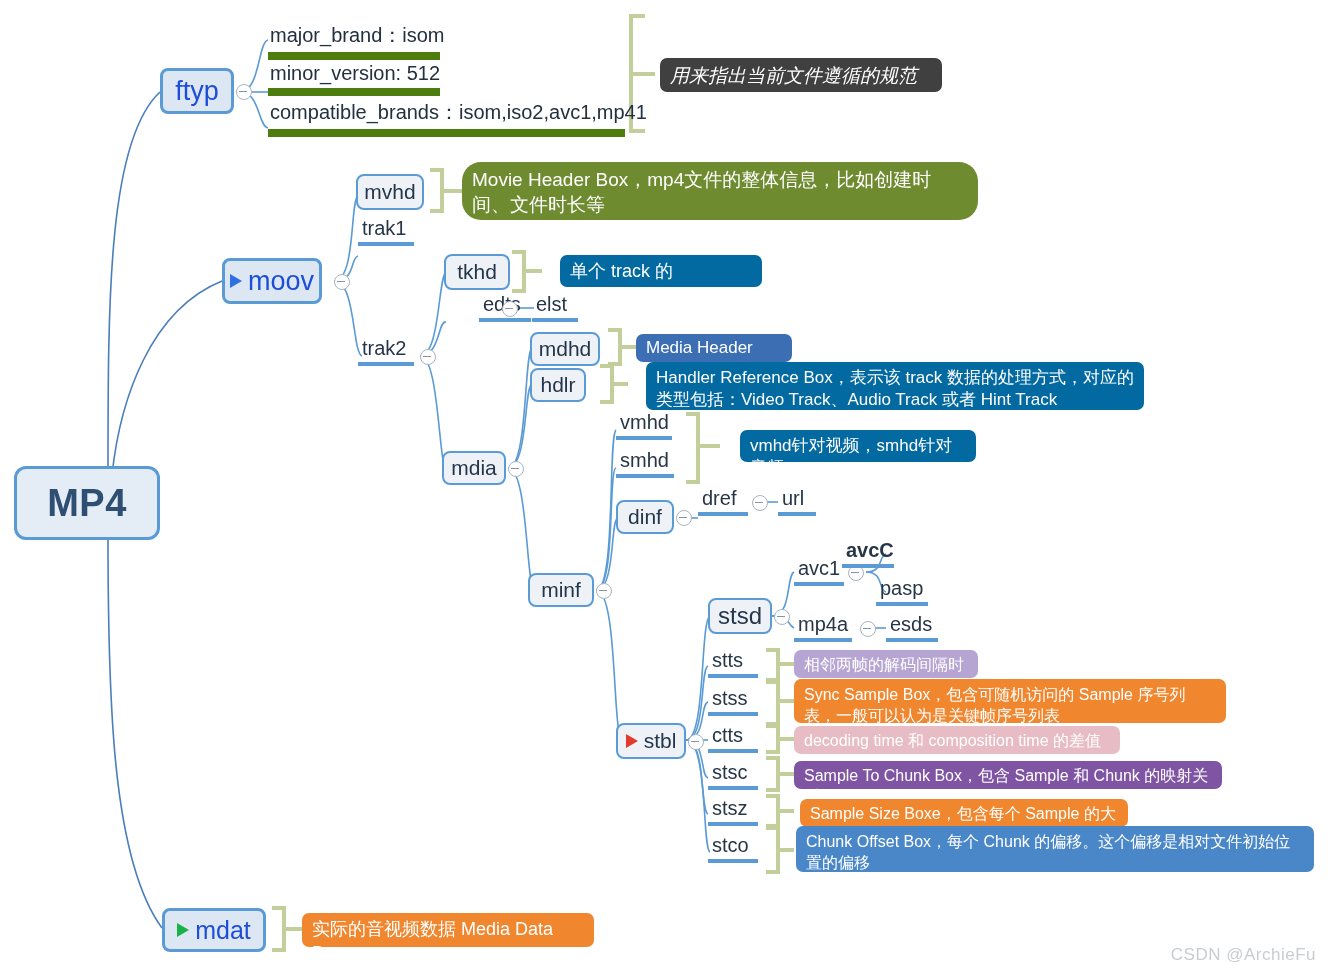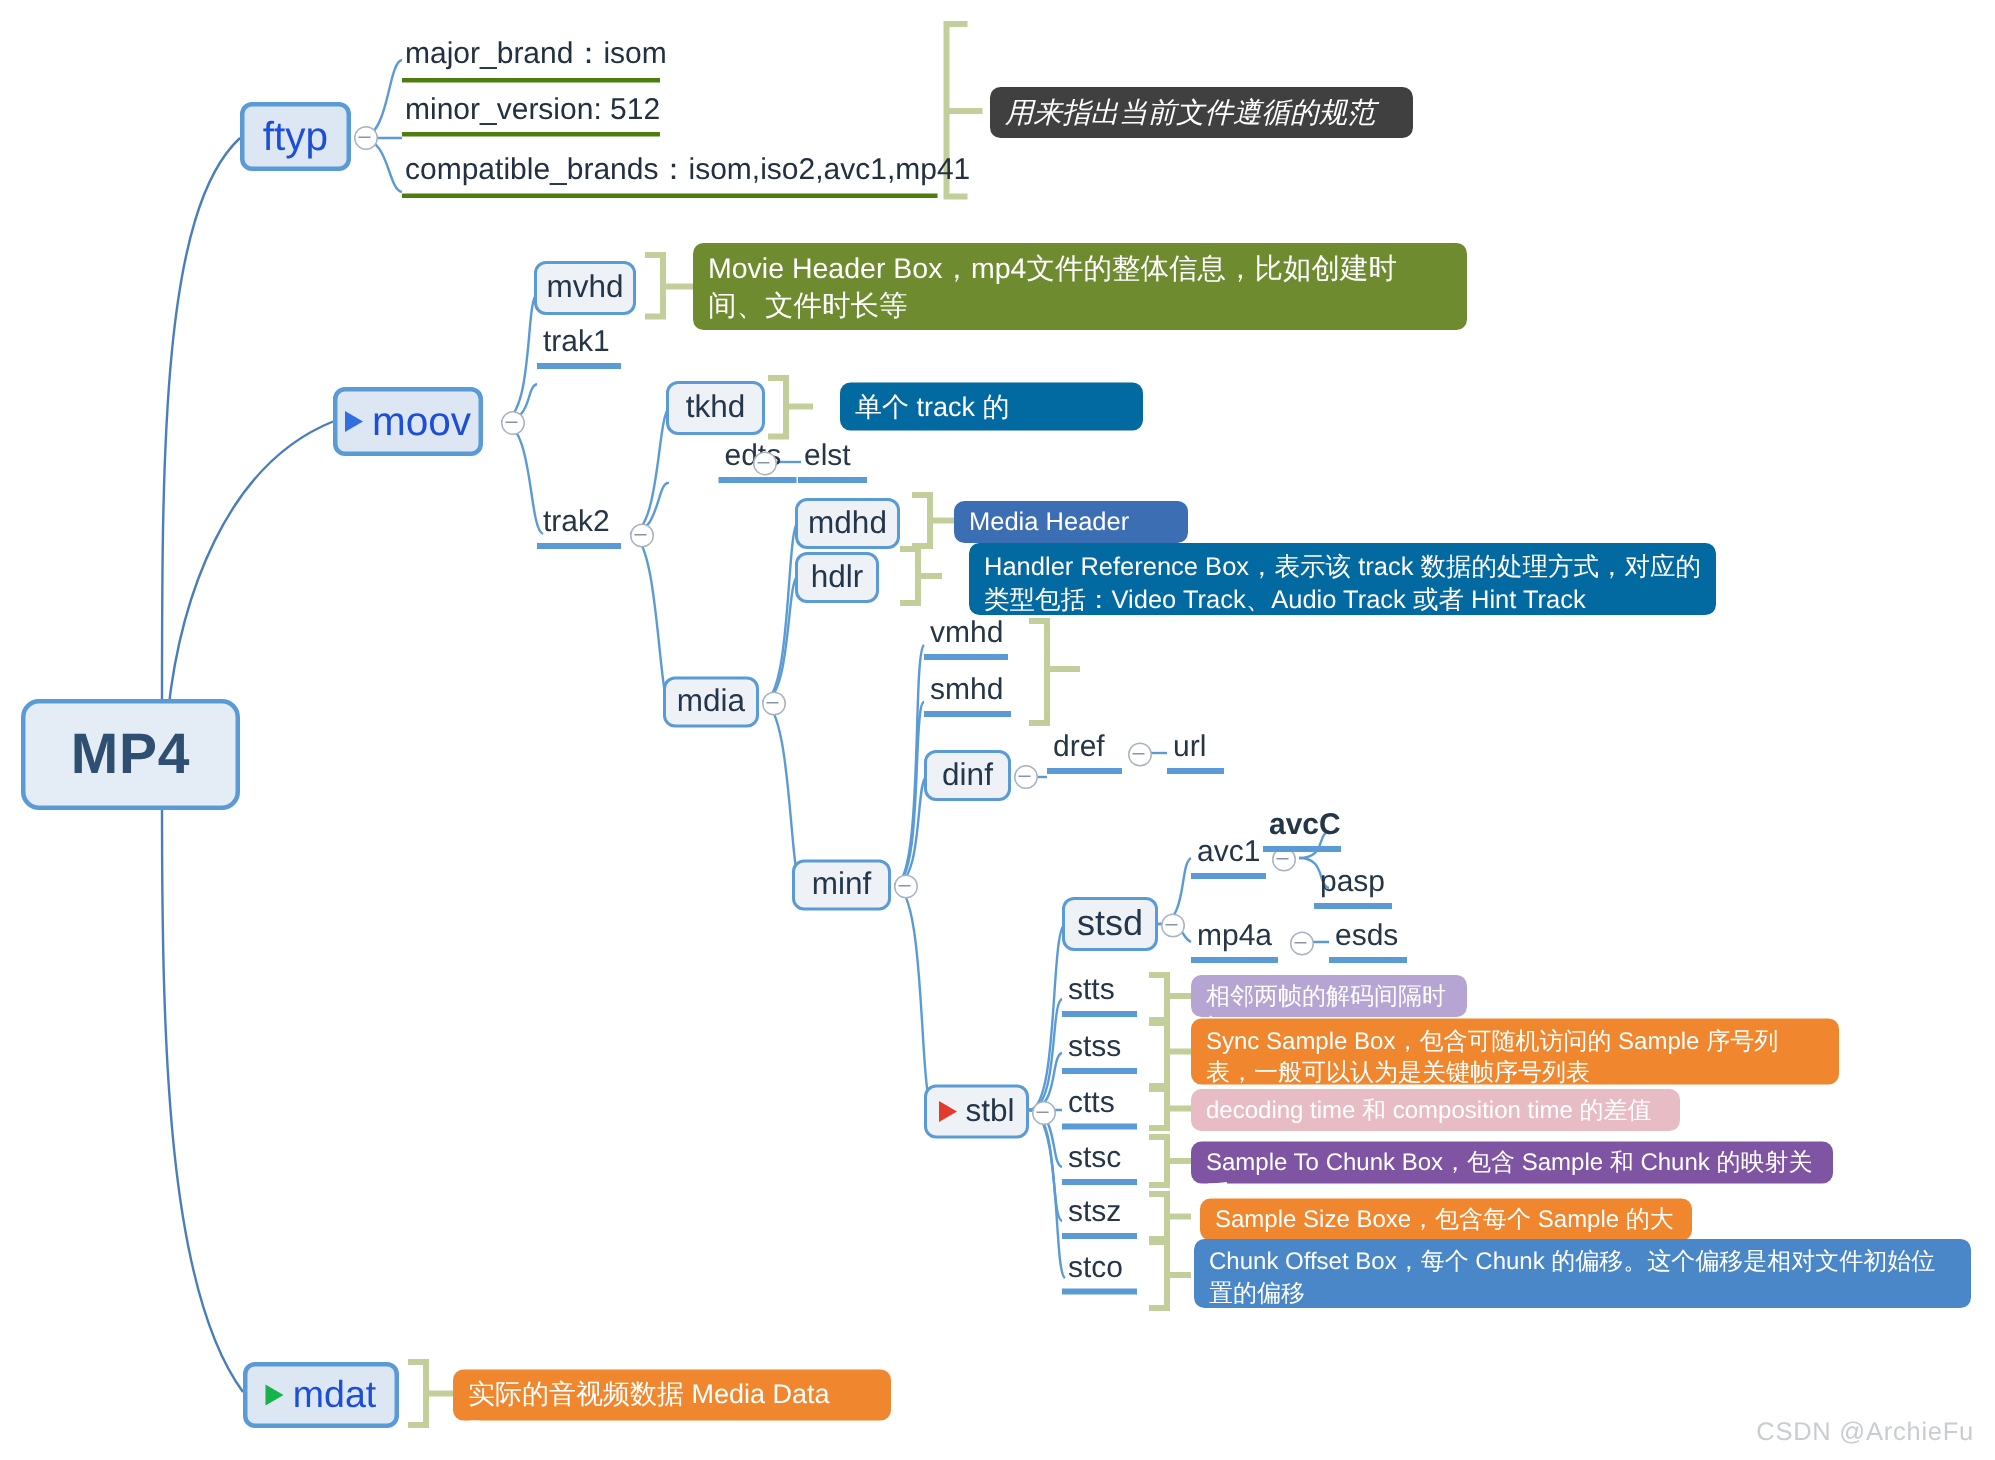--- a/index.html
+++ b/index.html
@@ -35,21 +35,21 @@
   .plain{
     font-size:20px;color:#273646;
     border-bottom:4px solid #5b9bd5;
     padding:0 4px 2px 4px;
     display:flex;align-items:flex-end;
   }
 
   
   .attr{
     font-size:20px;color:#22303f;
-    border-bottom:3px solid #4d7c0f;
+    border-bottom:8px solid #4d7c0f;
     padding:0 4px 3px 2px;
   }
 
   
   .callout{
     position:absolute;box-sizing:border-box;
     border-radius:7px;color:#ffffff;
     padding:5px 10px;line-height:1.32;
   }
   .callout.teal{background:#404040;font-style:italic;}
@@ -207,21 +207,21 @@
 
   <div class="node boxed lvl1" style="left:222px;top:258px;width:100px;height:46px;">
     <span class="flag blue"></span>
     <span>moov</span>
   </div>
   <div class="toggle" style="left:334px;top:274px;"></div>
 
   <div class="node boxed lvl2" style="left:356px;top:174px;width:68px;height:36px;">
     <span>mvhd</span>
   </div>
-  <div class="callout olive" style="left:462px;top:162px;width:516px;height:58px;font-size:19px;">
+  <div class="callout olive" style="left:462px;top:162px;width:516px;height:58px;font-size:19px;border-radius:19px;">
     <span>Movie Header Box，mp4文件的整体信息，比如创建时间、文件时长等</span>
   </div>
 
   <div class="node plain" style="left:358px;top:216px;width:56px;height:30px;">
     <span>trak1</span>
   </div>
 
   <div class="node plain" style="left:358px;top:336px;width:56px;height:30px;">
     <span>trak2</span>
   </div>
@@ -265,20 +265,23 @@
     <span>minf</span>
   </div>
   <div class="toggle" style="left:596px;top:583px;"></div>
 
   <div class="node plain" style="left:616px;top:412px;width:56px;height:28px;">
     <span>vmhd</span>
   </div>
   <div class="node plain" style="left:616px;top:450px;width:58px;height:28px;">
     <span>smhd</span>
   </div>
+  <div class="callout teal2" style="left:720px;top:430px;width:236px;height:32px;font-size:17px;">
+    <span>vmhd针对视频，smhd针对音频</span>
+  </div>
 
   <div class="node boxed lvl2" style="left:616px;top:500px;width:58px;height:34px;">
     <span>dinf</span>
   </div>
   <div class="toggle" style="left:676px;top:510px;"></div>
   <div class="node plain" style="left:698px;top:488px;width:50px;height:28px;">
     <span>dref</span>
   </div>
   <div class="toggle" style="left:752px;top:495px;"></div>
   <div class="node plain" style="left:778px;top:488px;width:38px;height:28px;">

